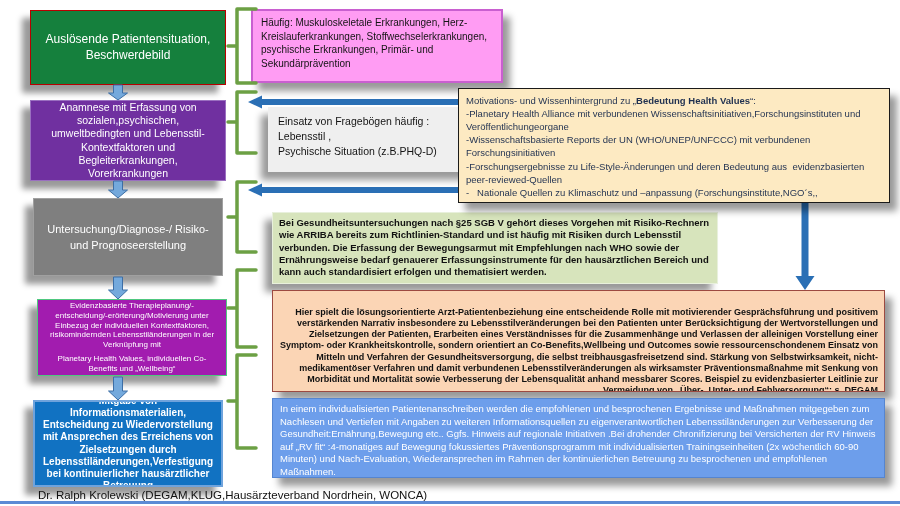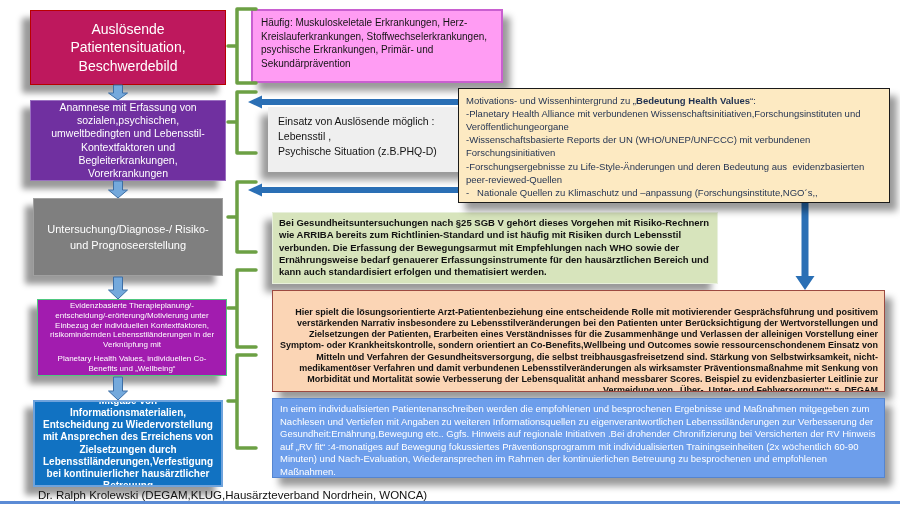--- a/index.html
+++ b/index.html
@@ -7,21 +7,21 @@
     position:relative;width:900px;height:506px;background:#ffffff;overflow:hidden;
     font-family:"Liberation Sans",sans-serif;
   }
   .abs{position:absolute;box-sizing:border-box;}
   
   .flowbox{
     z-index:2;color:#ffffff;text-align:center;display:flex;flex-direction:column;
     align-items:center;justify-content:center;padding:3px 7px;
     box-shadow:-8px 8px 6px rgba(0,0,0,0.40);overflow:hidden;
   }
-  #fb-red   {left:30px;top:10px;width:196px;height:75px;background:#be185d;border:1px solid #b80000;font-size:14px;line-height:1.3;}
+  #fb-red   {left:30px;top:10px;width:196px;height:75px;background:#15803d;border:1px solid #b80000;font-size:12px;line-height:1.3;}
   #fb-purple{left:30px;top:100px;width:196px;height:81px;background:#7030a0;border:1px solid #9a6fc0;font-size:10.5px;line-height:1.25;}
   #fb-gray  {left:33px;top:198px;width:190px;height:78px;background:#7f7f7f;border:1px solid #a0a0a0;font-size:11px;line-height:1.5;}
   #fb-green {left:37px;top:299px;width:190px;height:77px;background:#a21caf;border:1px solid #4fc87f;font-size:8px;line-height:1.2;}
   #fb-blue  {left:33px;top:400px;width:190px;height:87px;background:#1172c2;border:2px solid #6fa3dc;font-size:10px;line-height:1.22;font-weight:bold;}
   #fb-green .p2{margin-top:5px;}
   
   .note{z-index:2;overflow:hidden;}
   .shadow-r{box-shadow:7px 8px 7px rgba(0,0,0,0.40);}
   .shadow-l{box-shadow:-7px 8px 7px rgba(0,0,0,0.40);}
   #n-pink{
@@ -89,21 +89,21 @@
   <div class="abs note shadow-r" id="n-cream">
     <div><span>Motivations- und Wissenhintergrund zu „</span><span class="b">Bedeutung Health Values</span><span>“:</span></div>
     <div class="note-line">-Planetary Health Alliance mit verbundenen Wissenschaftsinitiativen,Forschungsinstituten und Veröffentlichungeorgane</div>
     <div class="note-line">-Wissenschaftsbasierte Reports der UN (WHO/UNEP/UNFCCC) mit verbundenen Forschungsinitiativen</div>
     <div class="note-line">-Forschungsergebnisse zu Life-Style-Änderungen und deren Bedeutung aus  evidenzbasierten peer-reviewed-Quellen</div>
     <div class="note-line">-   Nationale Quellen zu Klimaschutz und –anpassung (Forschungsinstitute,NGO´s,,</div>
     <div class="note-line indent2">Bundes- und Landesregierungen) in Verbindung mit Gesundheit</div>
   </div>
 
   <div class="abs note shadow-l" id="n-frage">
-    <div>Einsatz von Auslösende möglich :</div>
+    <div>Einsatz von Fragebögen häufig :</div>
     <div>Lebensstil ,</div>
     <div>Psychische Situation (z.B.PHQ-D)</div>
   </div>
 
   <div class="abs note shadow-l" id="n-lgreen">
     <span>Bei Gesundheitsuntersuchungen nach §25 SGB V gehört dieses Vorgehen mit Risiko-Rechnern wie ARRIBA bereits zum Richtlinien-Standard und ist häufig mit Risiken durch Lebensstil verbunden. Die Erfassung der Bewegungsarmut mit Empfehlungen nach WHO sowie der Ernährungsweise bedarf genauerer Erfassungsinstrumente für den hausärztlichen Bereich und kann auch standardisiert erfolgen und thematisiert werden.</span>
   </div>
 
   <div class="abs note shadow-r" id="n-peach">
     <span>Hier spielt die lösungsorientierte Arzt-Patientenbeziehung eine entscheidende Rolle mit motivierender Gesprächsführung und positivem verstärkenden Narrativ insbesondere zu Lebensstilveränderungen bei den Patienten unter Berücksichtigung der Wertvorstellungen und Zielsetzungen der Patienten, Erarbeiten eines Verständnisses für die Zusammenhänge und Verlassen der alleinigen Vorstellung einer Symptom- oder Krankheitskontrolle, sondern orientiert an Co-Benefits,Wellbeing und Outcomes sowie ressourcenschondenem Einsatz von Mitteln und Verfahren der Gesundheitsversorgung, die selbst treibhausgasfreisetzend sind. Stärkung von Selbstwirksamkeit, nicht-medikamentöser Verfahren und damit verbundenen Lebensstilveränderungen als wirksamster Präventionsmaßnahme mit Senkung von Morbidität und Mortalität sowie Verbesserung der Lebensqualität anhand messbarer Scores. Beispiel zu evidenzbasierter Leitlinie zur Vermeidung von „Über- ,Unter- und Fehlversorgung“: s. DEGAM</span>

